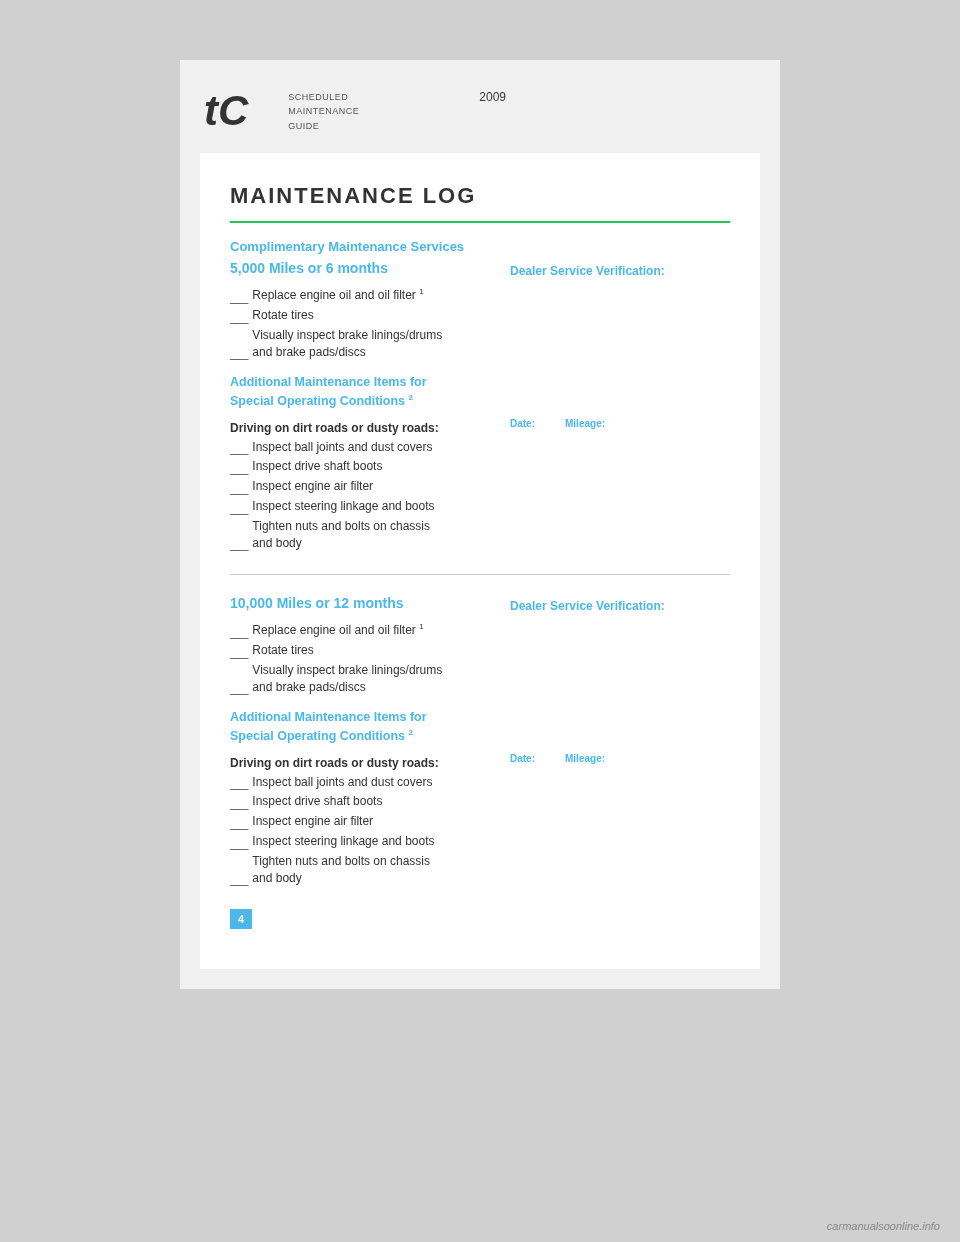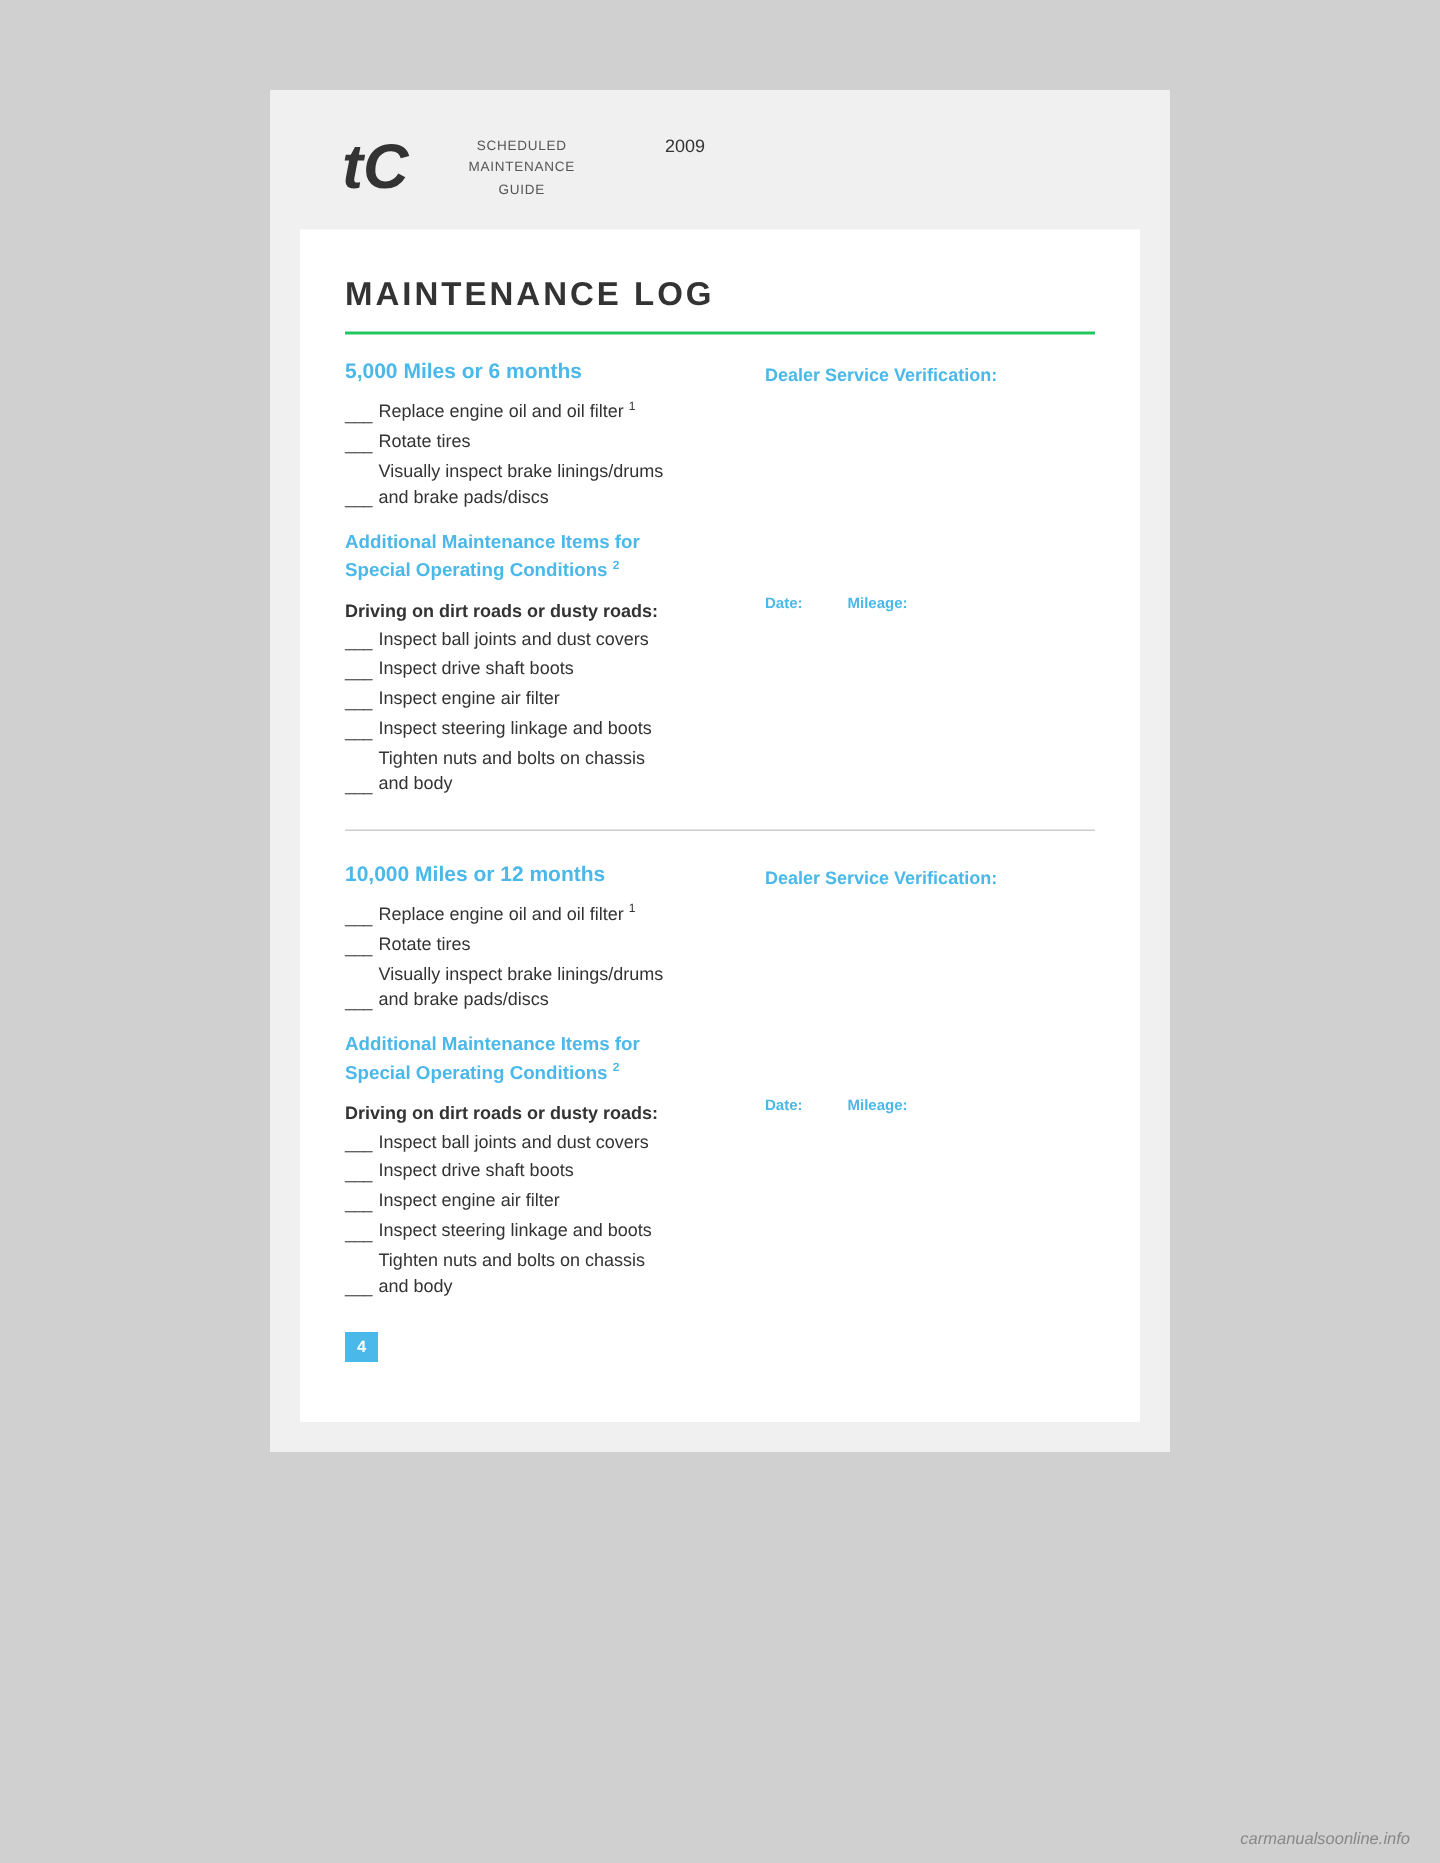--- a/index.html
+++ b/index.html
@@ -13,25 +13,24 @@
       padding: 60px 0;
     }
     .page {
       width: 600px;
       background: #f0f0f0;
       padding: 0;
       position: relative;
     }
     .header {
       background: #f0f0f0;
-      padding: 30px 40px 20px 48px;
+      padding: 30px 40px 20px 24px;
       display: flex;
       align-items: flex-start;
       gap: 40px;
-      text-align: center;
     }
     .logo-tc {
       font-size: 42px;
       font-weight: bold;
       color: #333;
       line-height: 1;
       font-style: italic;
     }
     .header-text {
       font-size: 9px;
@@ -40,20 +39,21 @@
       text-transform: uppercase;
       letter-spacing: 0.5px;
     }
     .header-year {
       font-size: 12px;
       color: #333;
       margin-left: 60px;
     }
     .header-right {
       display: flex;
+      gap: 60px;
     }
     .main-content {
       background: #ffffff;
       margin: 0 20px 20px 20px;
       padding: 30px 30px 40px 30px;
     }
     .maintenance-log-title {
       font-size: 22px;
       font-weight: bold;
       color: #333;
@@ -172,20 +172,21 @@
     <div class="header-right">
       <div class="header-text">SCHEDULED<br>MAINTENANCE<br>GUIDE</div>
       <div class="header-year">2009</div>
     </div>
   </div>
 
   <div class="main-content">
     <div class="maintenance-log-title">MAINTENANCE LOG</div>
 
     <div>
+      <div class="section-header">Complimentary Maintenance Services</div>
       <div class="two-col">
         <div class="left-col">
           <div class="miles-header">5,000 Miles or 6 months</div>
           <div class="checklist-item">
             <span class="blank">___</span>
             <span class="item-text">Replace engine oil and oil filter <sup>1</sup></span>
           </div>
           <div class="checklist-item">
             <span class="blank">___</span>
             <span class="item-text">Rotate tires</span>

